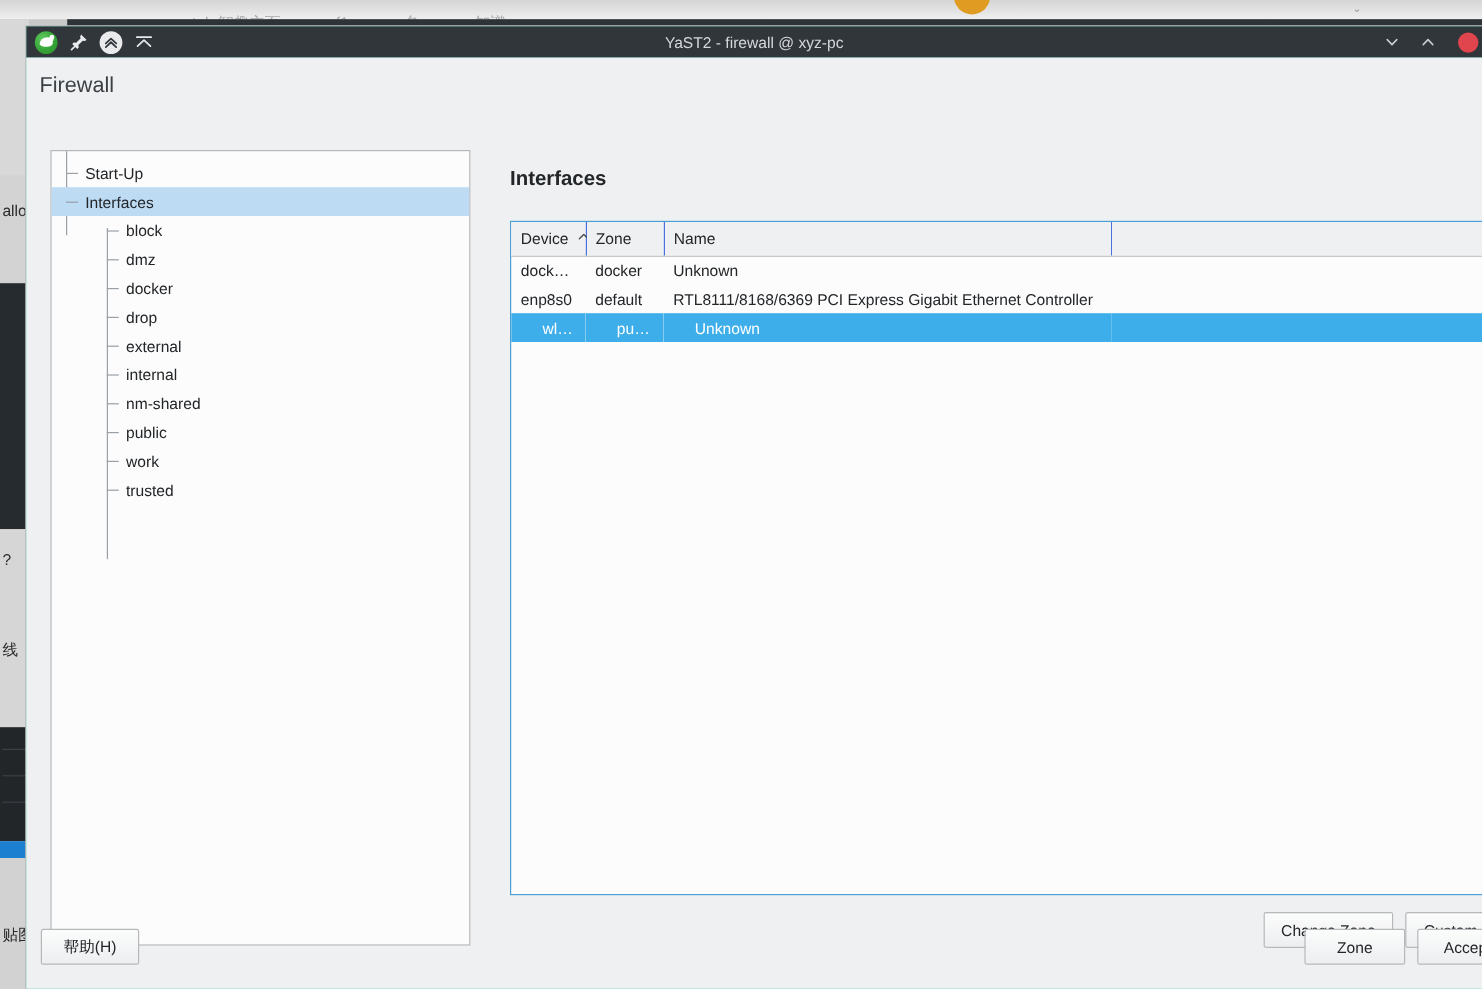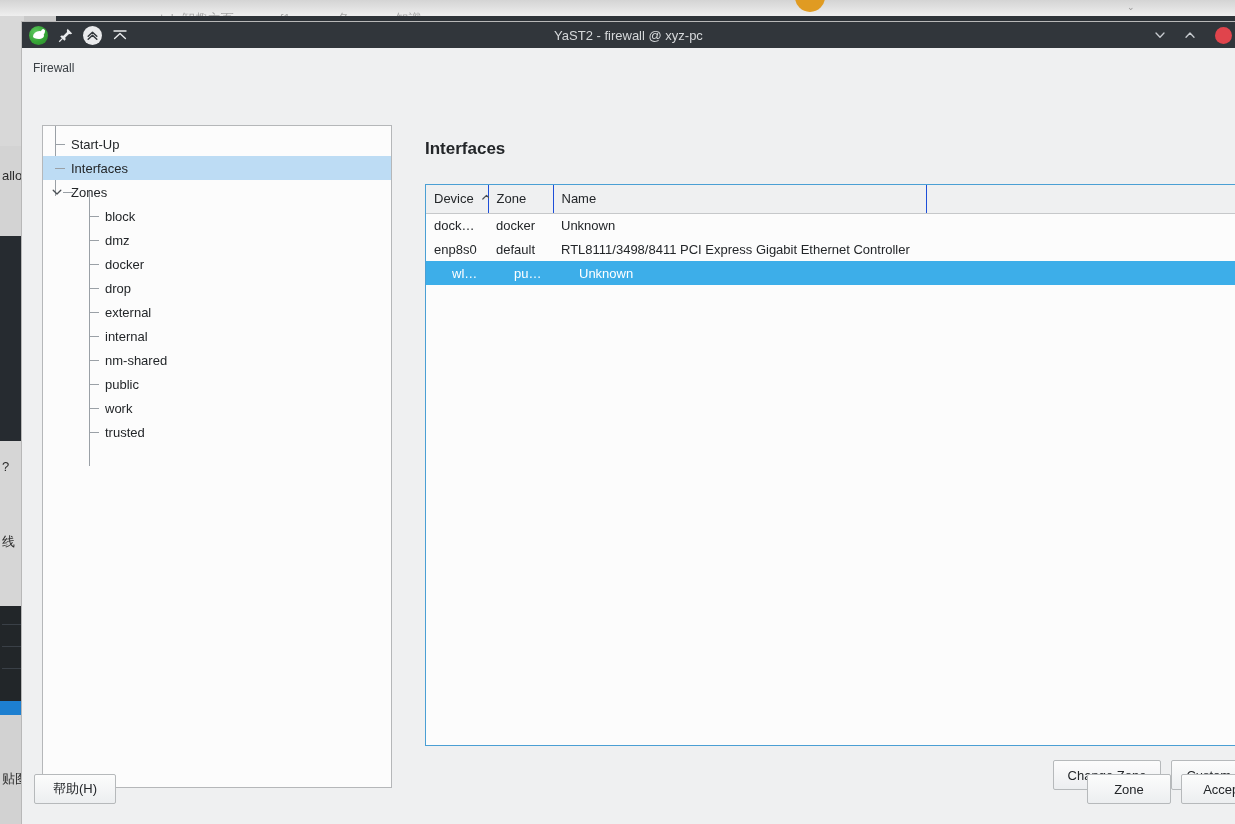--- a/index.html
+++ b/index.html
@@ -112,21 +112,21 @@
   .tb-close-dot {
     width: 17px; height: 17px; border-radius: 50%;
     background: #e0444c; margin-right: -7px;
   }
 
   
   #body { position: relative; height: 776px; background: #eff0f1; }
 
   #crumb {
     position: absolute; left: 11px; top: 13px;
-    font-size: 12px; color: #3b4045;
+    font-size: 18px; color: #3b4045;
   }
 
   
   #treepanel {
     position: absolute; left: 20px; top: 77px;
     width: 350px; height: 663px;
     background: #fcfcfc;
     border: 1px solid #b5b7b9;
   }
   .tree { padding: 6px 0 0 0; font-size: 13px; color: #232629; }
@@ -315,29 +315,20 @@
           <div class="tnode lvl0">
             <span class="elbow"></span>
             <span class="tlabel">Start-Up</span>
           </div>
 
           <div class="tnode lvl0 sel">
             <span class="elbow"></span>
             <span class="tlabel">Interfaces</span>
           </div>
 
-          <div class="tnode lvl0">
-            <span class="tw-chev">
-              <svg width="12" height="12" viewBox="0 0 12 12">
-                <path d="M2.2 4.2 L6 8 L9.8 4.2" stroke="#4a4f54" stroke-width="1.3" fill="none" stroke-linecap="round" stroke-linejoin="round"></path>
-              </svg>
-            </span>
-            <span class="elbow" style="left:20px"></span>
-            <span class="tlabel">Zones</span>
-          </div>
 
           <div class="tnode lvl1">
             <span class="elbow"></span>
             <span class="tlabel">block</span>
           </div>
           <div class="tnode lvl1">
             <span class="elbow"></span>
             <span class="tlabel">dmz</span>
           </div>
           <div class="tnode lvl1">
@@ -420,21 +411,21 @@
             <tbody>
               <tr>
                 <td>docker0</td>
                 <td>docker</td>
                 <td>Unknown</td>
                 <td></td>
               </tr>
               <tr>
                 <td>enp8s0</td>
                 <td>default</td>
-                <td>RTL8111/3498/8411 PCI Express Gigabit Ethernet Controller</td>
+                <td>RTL8111/8168/6369 PCI Express Gigabit Ethernet Controller</td>
                 <td></td>
               </tr>
               <tr class="selected">
                 <td>wlp15s0</td>
                 <td>public</td>
                 <td>Unknown</td>
                 <td></td>
               </tr>
             </tbody>
           </table>

